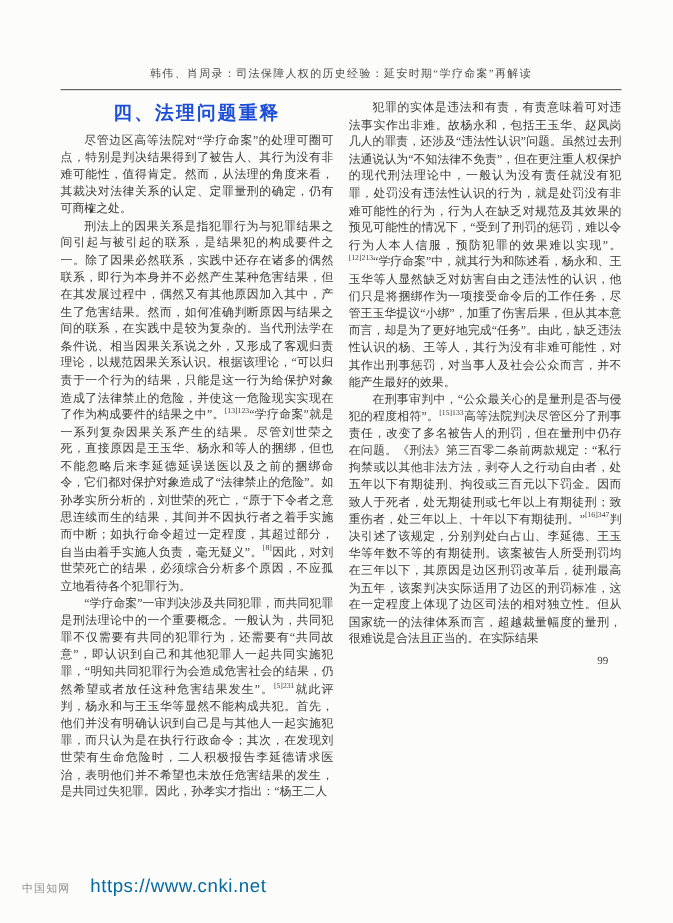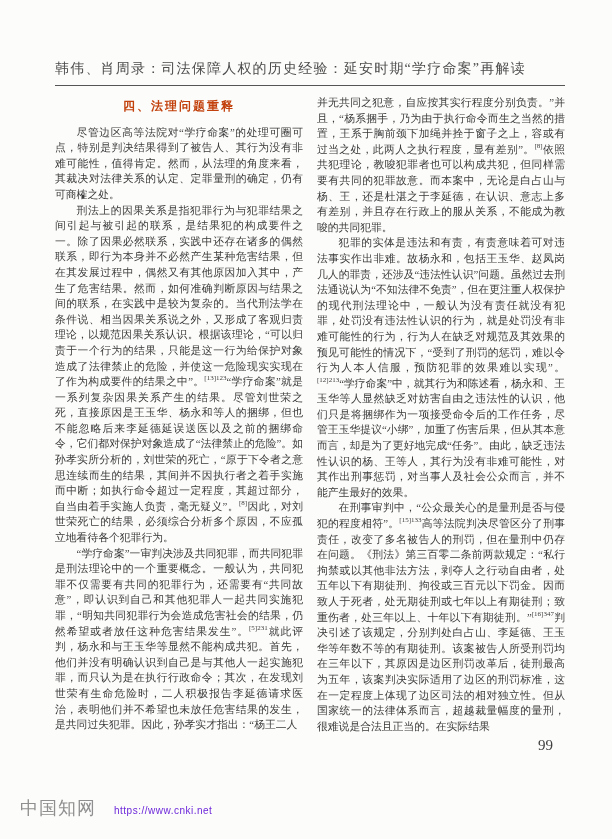--- a/index.html
+++ b/index.html
@@ -3,68 +3,67 @@
 <meta charset="utf-8">
 <style>
   html,body{margin:0;padding:0;}
   body{
     width:612px;height:839px;position:relative;overflow:hidden;
     background:#fcfcfb;
     font-family:"Liberation Serif","DejaVu Serif",serif;
   }
   .content{position:absolute;left:55px;top:60px;width:510px;}
   .running-head{
-    text-align:left;font-size:14px;color:#4c4c4c;
+    text-align:center;font-size:10px;color:#4c4c4c;
     letter-spacing:1.2px;white-space:nowrap;
   }
   .head-rule{border-bottom:1.2px solid #555;margin-top:7px;}
   .columns{display:flex;gap:14px;margin-top:9px;}
   .col{
     width:248px;font-size:10.8px;line-height:15.6px;
     text-align:justify;text-justify:inter-character;color:#3a3a3a;
   }
   .section-heading{
-    text-align:center;font-weight:bold;font-size:12px;
-    letter-spacing:2px;color:#c2410c;margin:4px 0 10px 0;
+    text-align:center;font-weight:bold;font-size:17px;
+    letter-spacing:2px;color:#1d4ed8;margin:4px 0 10px 0;
   }
   p.para{margin:0;}
   p.para.indent{text-indent:2em;}
   sup{font-size:7px;line-height:0;color:#3a3a3a;}
   .page-number{
-    text-align:right;font-size:15px;color:#3f3f3f;
+    text-align:right;font-size:10px;color:#3f3f3f;
     margin-top:4px;padding-right:12px;
   }
   .watermark{
     position:absolute;left:20px;top:796px;
     display:flex;align-items:baseline;gap:18px;
     font-family:"Liberation Sans","DejaVu Sans",sans-serif;
   }
-  .wm-cnki{font-size:18px;color:#8f8f8f;letter-spacing:1px;}
-  .wm-url{font-size:10px;color:#6d28d9;letter-spacing:0.5px;}
+  .wm-cnki{font-size:10px;color:#8f8f8f;letter-spacing:1px;}
+  .wm-url{font-size:17px;color:#0369a1;letter-spacing:0.5px;}
 </style>
 </head>
 <body>
 
 <div class="content">
   <div class="running-head">韩伟、肖周录：司法保障人权的历史经验：延安时期“学疗命案”再解读</div>
   <div class="head-rule"></div>
 
   <div class="columns">
     <div class="col">
       <div class="section-heading">四、法理问题重释</div>
       <div>
           <p class="para indent">尽管边区高等法院对“学疗命案”的处理可圈可点，特别是判决结果得到了被告人、其行为没有非难可能性，值得肯定。然而，从法理的角度来看，其裁决对法律关系的认定、定罪量刑的确定，仍有可商榷之处。</p>
           <p class="para indent">刑法上的因果关系是指犯罪行为与犯罪结果之间引起与被引起的联系，是结果犯的构成要件之一。除了因果必然联系，实践中还存在诸多的偶然联系，即行为本身并不必然产生某种危害结果，但在其发展过程中，偶然又有其他原因加入其中，产生了危害结果。然而，如何准确判断原因与结果之间的联系，在实践中是较为复杂的。当代刑法学在条件说、相当因果关系说之外，又形成了客观归责理论，以规范因果关系认识。根据该理论，“可以归责于一个行为的结果，只能是这一行为给保护对象造成了法律禁止的危险，并使这一危险现实实现在了作为构成要件的结果之中”。<sup>[13]123</sup>“学疗命案”就是一系列复杂因果关系产生的结果。尽管刘世荣之死，直接原因是王玉华、杨永和等人的捆绑，但也不能忽略后来李延德延误送医以及之前的捆绑命令，它们都对保护对象造成了“法律禁止的危险”。如孙孝实所分析的，刘世荣的死亡，“原于下令者之意思连续而生的结果，其间并不因执行者之着手实施而中断；如执行命令超过一定程度，其超过部分，自当由着手实施人负责，毫无疑义”。<sup>[8]</sup>因此，对刘世荣死亡的结果，必须综合分析多个原因，不应孤立地看待各个犯罪行为。</p>
           <p class="para indent">“学疗命案”一审判决涉及共同犯罪，而共同犯罪是刑法理论中的一个重要概念。一般认为，共同犯罪不仅需要有共同的犯罪行为，还需要有“共同故意”，即认识到自己和其他犯罪人一起共同实施犯罪，“明知共同犯罪行为会造成危害社会的结果，仍然希望或者放任这种危害结果发生”。<sup>[5]231</sup>就此评判，杨永和与王玉华等显然不能构成共犯。首先，他们并没有明确认识到自己是与其他人一起实施犯罪，而只认为是在执行行政命令；其次，在发现刘世荣有生命危险时，二人积极报告李延德请求医治，表明他们并不希望也未放任危害结果的发生，是共同过失犯罪。因此，孙孝实才指出：“杨王二人</p>
         </div>
     </div>
 
     <div class="col">
       <div>
-          <p class="para">并无共同之犯意，自应按其实行程度分别负责。”并且，“杨系捆手，乃为由于执行命令而生之当然的措置，王系于胸前颈下加绳并拴于窗子之上，容或有过当之处，此两人之执行程度，显有差别”。<sup>[8]</sup>依照共犯理论，教唆犯罪者也可以构成共犯，但同样需要有共同的犯罪故意。而本案中，无论是白占山与杨、王，还是杜湛之于李延德，在认识、意志上多有差别，并且存在行政上的服从关系，不能成为教唆的共同犯罪。</p>
           <p class="para indent">犯罪的实体是违法和有责，有责意味着可对违法事实作出非难。故杨永和，包括王玉华、赵凤岗几人的罪责，还涉及“违法性认识”问题。虽然过去刑法通说认为“不知法律不免责”，但在更注重人权保护的现代刑法理论中，一般认为没有责任就没有犯罪，处罚没有违法性认识的行为，就是处罚没有非难可能性的行为，行为人在缺乏对规范及其效果的预见可能性的情况下，“受到了刑罚的惩罚，难以令行为人本人信服，预防犯罪的效果难以实现”。<sup>[12]213</sup>“学疗命案”中，就其行为和陈述看，杨永和、王玉华等人显然缺乏对妨害自由之违法性的认识，他们只是将捆绑作为一项接受命令后的工作任务，尽管王玉华提议“小绑”，加重了伤害后果，但从其本意而言，却是为了更好地完成“任务”。由此，缺乏违法性认识的杨、王等人，其行为没有非难可能性，对其作出刑事惩罚，对当事人及社会公众而言，并不能产生最好的效果。</p>
           <p class="para indent">在刑事审判中，“公众最关心的是量刑是否与侵犯的程度相符”。<sup>[15]133</sup>高等法院判决尽管区分了刑事责任，改变了多名被告人的刑罚，但在量刑中仍存在问题。《刑法》第三百零二条前两款规定：“私行拘禁或以其他非法方法，剥夺人之行动自由者，处五年以下有期徒刑、拘役或三百元以下罚金。因而致人于死者，处无期徒刑或七年以上有期徒刑；致重伤者，处三年以上、十年以下有期徒刑。”<sup>[16]347</sup>判决引述了该规定，分别判处白占山、李延德、王玉华等年数不等的有期徒刑。该案被告人所受刑罚均在三年以下，其原因是边区刑罚改革后，徒刑最高为五年，该案判决实际适用了边区的刑罚标准，这在一定程度上体现了边区司法的相对独立性。但从国家统一的法律体系而言，超越裁量幅度的量刑，很难说是合法且正当的。在实际结果</p>
         </div>
       <div class="page-number">99</div>
     </div>
   </div>
 </div>
 
 <div class="watermark">
   <span class="wm-cnki">中国知网</span>

